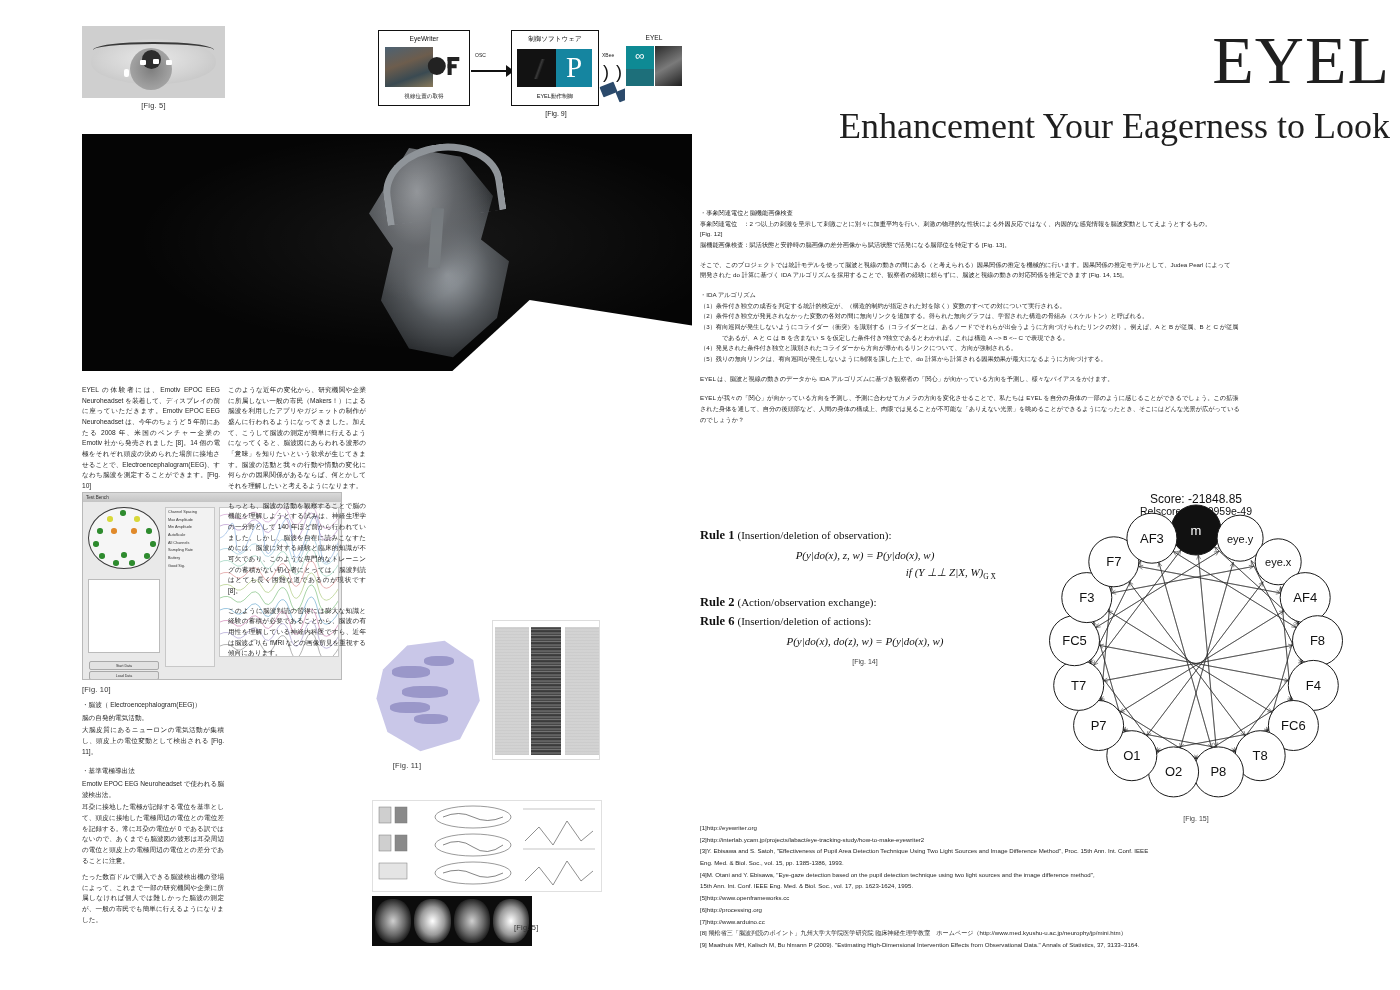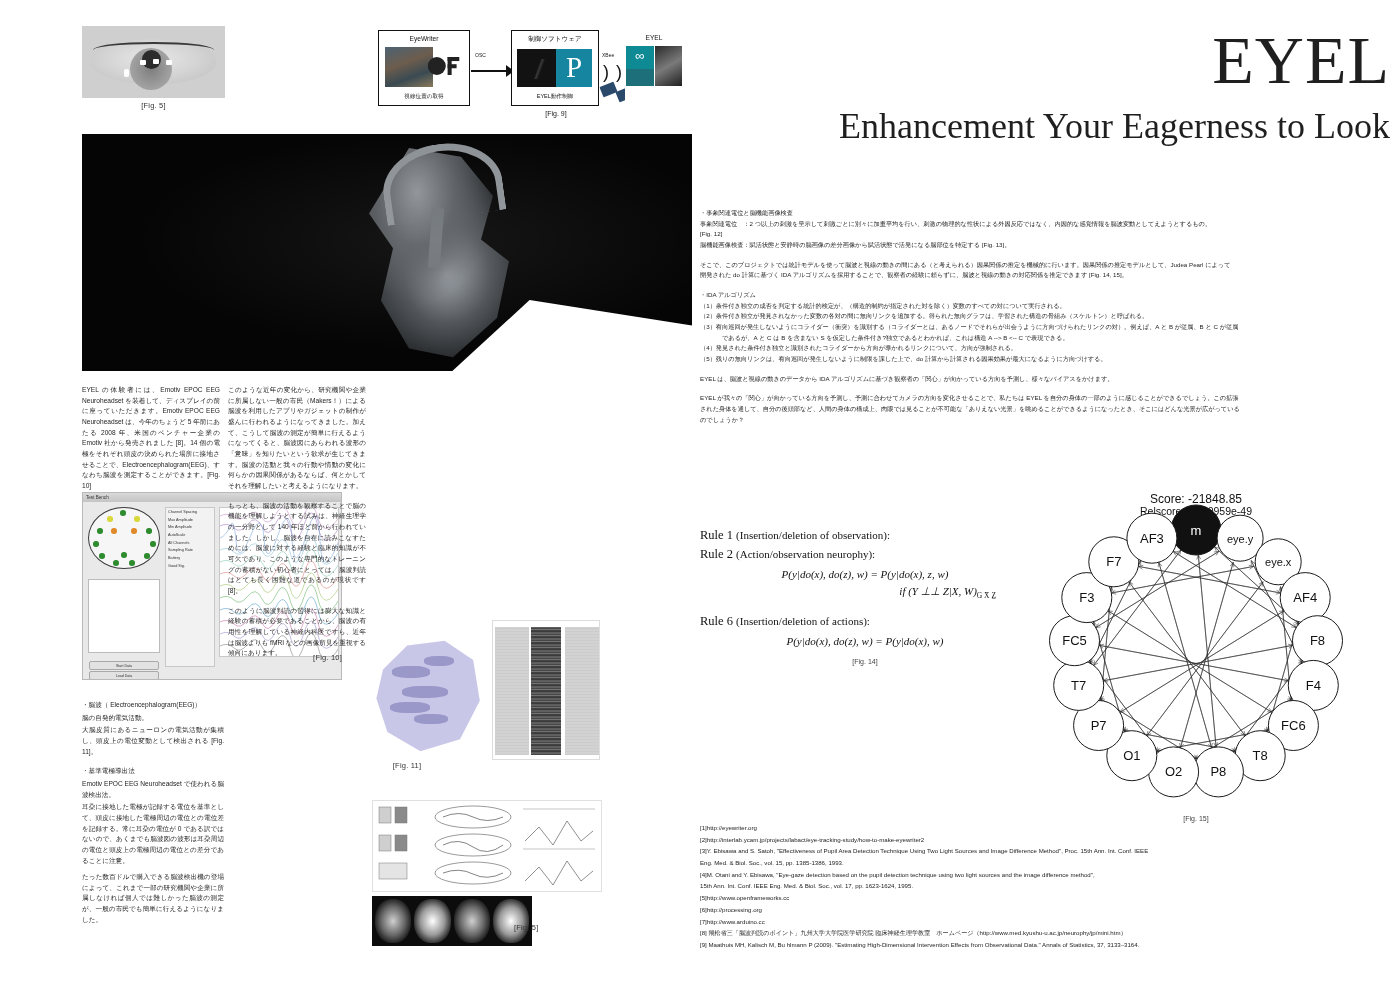--- a/index.html
+++ b/index.html
@@ -139,21 +139,21 @@
   
   .rcol { position: absolute; left: 700px; width: 680px; font-size: 6.2px; line-height: 1.72; color:#1d1d1d; }
   .rcol p { margin-bottom: 0; }
   .rcol .gap { height: 9px; }
   .rcol .hang { padding-left: 14px; text-indent: -14px; }
 
   
   .rules { position: absolute; left: 700px; top: 528px; width: 330px;
      font-family: "Liberation Serif", serif; color:#111; }
   .rule-h { font-size: 12.5px; margin-bottom: 4px; }
-  .rule-h b { font-weight: normal; }
+  .rule-h b { font-weight: bold; }
   .rule-h .par { font-size: 11px; }
   .formula { text-align: center; font-size: 11px; font-style: italic; line-height: 1.5; margin-bottom: 13px; }
   .formula .cond { display:block; text-align: right; padding-right: 34px; font-style: normal; }
   .formula i { font-style: italic; }
   sub.small { font-size: 7.5px; }
   .fig14cap { text-align: center; font-size: 7px; font-family:"Liberation Sans",sans-serif; color:#444; margin-top: -4px; }
 
   
   .netwrap { position:absolute; left: 1010px; top: 492px; width: 372px; height: 330px; }
   .net-score { position:absolute; top: 0px; width: 100%; text-align: center; font-size: 12px; color:#111; }
@@ -285,21 +285,21 @@
           <path d="M0,114 Q8,110 14,116 T28,112 T42,115 T56,111 T70,116 T84,113 T98,115 T120,114" stroke="#c05a9a"></path>
           <path d="M0,126 Q8,122 14,128 T28,124 T42,127 T56,123 T70,128 T84,125 T98,127 T120,126" stroke="#8a7ac0"></path>
           <path d="M0,138 Q8,134 14,140 T28,136 T42,139 T56,135 T70,140 T84,137 T98,139 T120,138" stroke="#6a6a6a"></path>
         </g>
       </svg>
     </div>
     <div class="eeg-btn" style="top:168px">Start Data</div>
     <div class="eeg-btn" style="top:178px">Load Data</div>
     <div class="eeg-bigbox"></div>
   </div>
-  <div class="fig-cap" style="position:absolute;left:82px;top:650px;width:260px;text-align:right">[Fig. 10]</div>
+  <div class="fig-cap" style="position:absolute;left:82px;top:682px;width:260px;text-align:left">[Fig. 10]</div>
 
   <div class="col" style="left:82px;top:700px;width:142px">
     <p style="margin-bottom:2px">・脳波（ Electroencephalogram(EEG)）</p>
     <p style="margin-bottom:2px">脳の自発的電気活動。</p>
     <p>大脳皮質にあるニューロンの電気活動が集積し、頭皮上の電位変動として検出される [Fig. 11]。</p>
     <p style="margin-bottom:2px;margin-top:8px">・基準電極導出法</p>
     <p style="margin-bottom:2px">Emotiv EPOC EEG Neuroheadset で使われる脳波検出法。</p>
     <p>耳朶に接地した電極が記録する電位を基準として、頭皮に接地した電極周辺の電位との電位差を記録する。常に耳朶の電位が 0 である訳ではないので、あくまでも脳波図の波形は耳朶周辺の電位と頭皮上の電極周辺の電位との差分であることに注意。</p>
   </div>
   <div class="col" style="left:82px;top:872px;width:142px">
@@ -385,30 +385,30 @@
     <p>された身体を通して、自分の後頭部など、人間の身体の構成上、肉眼では見ることが不可能な「ありえない光景」を眺めることができるようになったとき、そこにはどんな光景が広がっている</p>
     <p>のでしょうか？</p>
   </div>
 
   <div class="rules">
 
     <div class="rule-h">
       <b>Rule 1</b>
       <span class="par">(Insertion/deletion of observation):</span>
     </div>
+    <div class="formula">
+      <span>P(y|do(x), z, w) = P(y|do(x), w)</span>
+      <span class="cond">
+        <i>if (Y ⊥⊥ Z|X, W)</i><sub class="small">G X̄</sub>
+      </span>
+    </div>
 
     <div class="rule-h">
       <b>Rule 2</b>
-      <span class="par">(Action/observation neurophy):</span>
-    </div>
-    <div class="formula">
-      <span>P(y|do(x), do(z), w) = P(y|do(x), z, w)</span>
-      <span class="cond">
-        <i>if (Y ⊥⊥ Z|X, W)</i><sub class="small">G X̄ Z̲</sub>
-      </span>
+      <span class="par">(Action/observation exchange):</span>
     </div>
 
     <div class="rule-h">
       <b>Rule 6</b>
       <span class="par">(Insertion/deletion of actions):</span>
     </div>
     <div class="formula">
       <span>P(y|do(x), do(z), w) = P(y|do(x), w)</span>
     </div>
 

